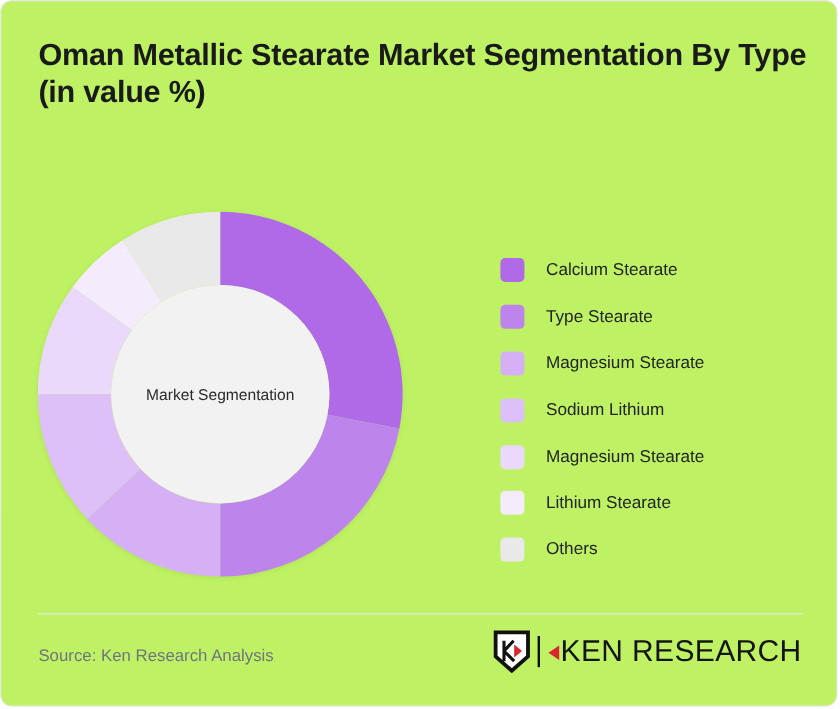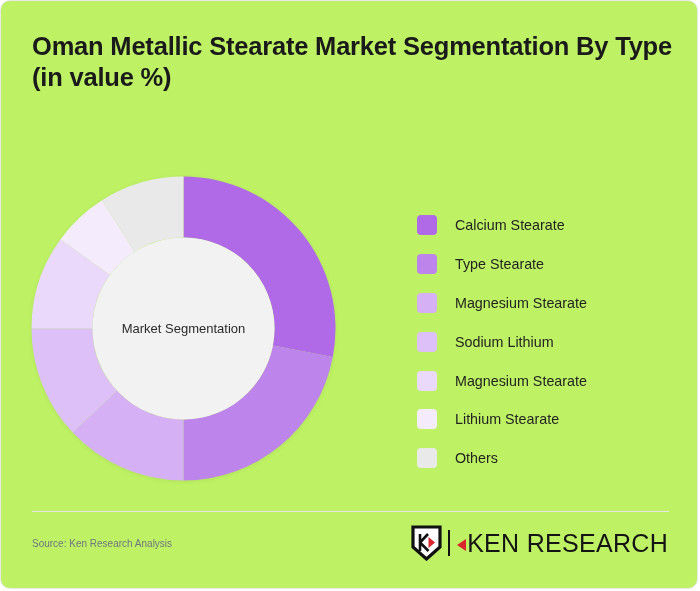--- a/index.html
+++ b/index.html
@@ -110,21 +110,21 @@
     left: 31px;
     top: 510px;
     width: 637px;
     height: 1px;
     background: #e6e6e6;
   }
   .source {
     position: absolute;
     left: 31px;
     top: 537px;
-    font-size: 10px;
+    font-size: 14px;
     color: #6e7580;
     text-align: right;
   }
   .logo {
     position: absolute;
     right: 29px;
     top: 523px;
     height: 38px;
     display: flex;
     align-items: center;

